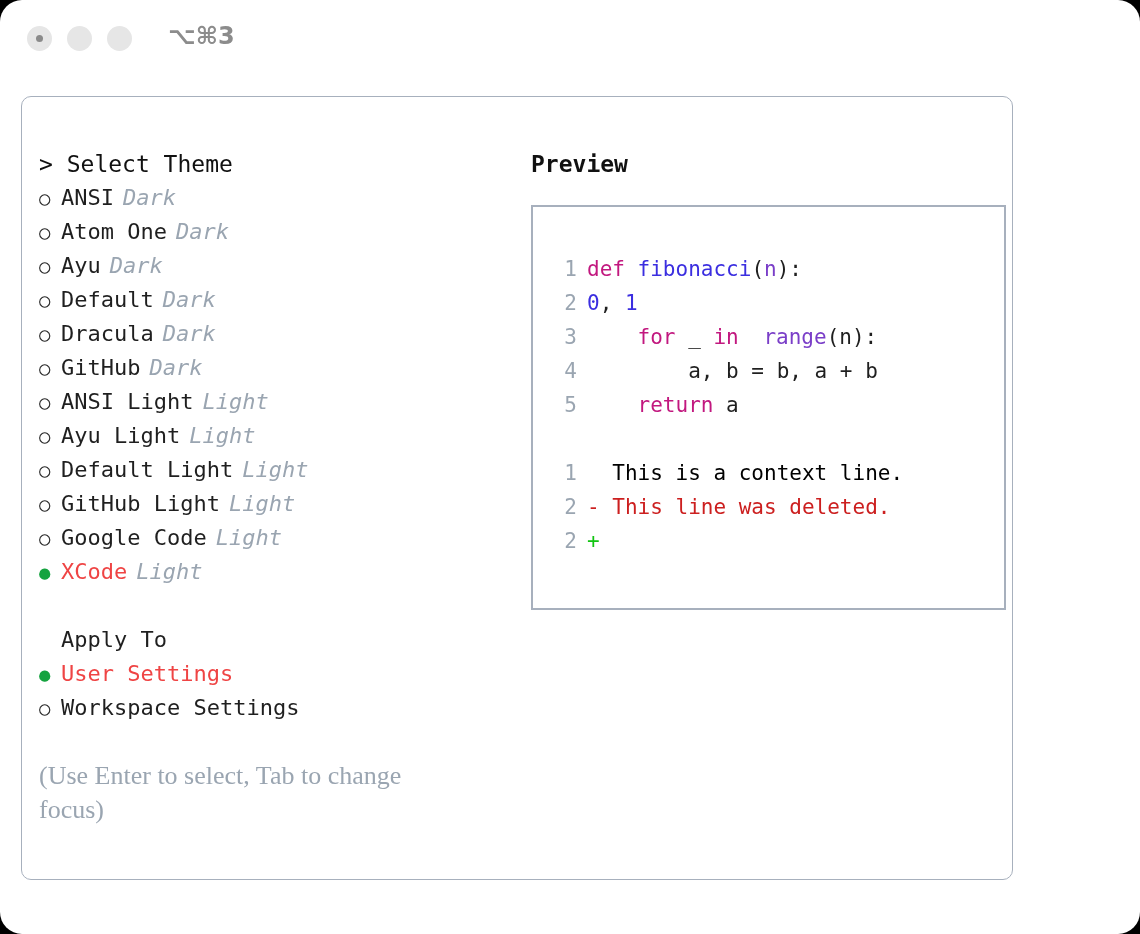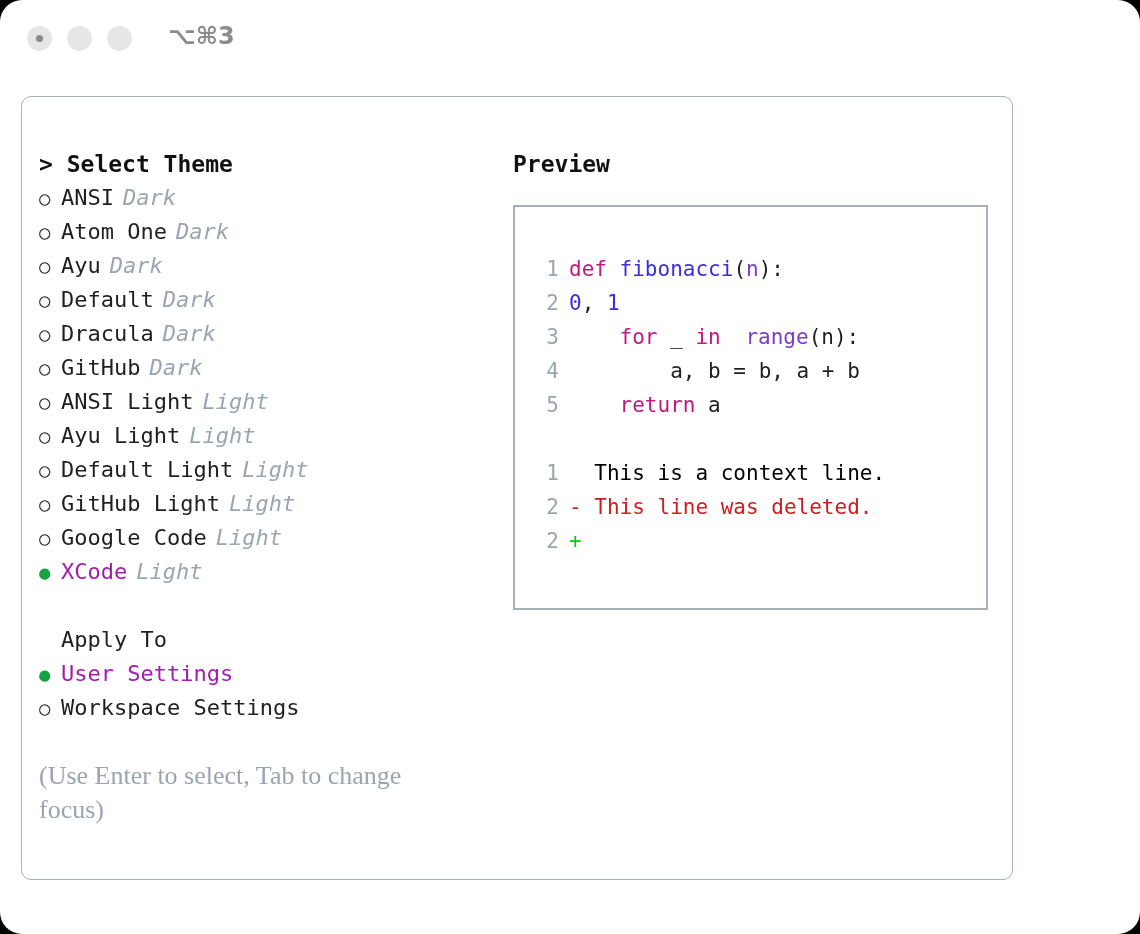--- a/index.html
+++ b/index.html
@@ -77,21 +77,21 @@
 
   
   .left-col {
     position: absolute;
     left: 17px;
     top: 50px;
     width: 440px;
   }
   .section-header {
     font-size: 23px;
-    font-weight: bold;
+    font-weight: normal;
     color: #111111;
     line-height: 34px;
     white-space: pre;
   }
   .opt-row {
     display: flex;
     align-items: baseline;
     line-height: 34px;
     height: 34px;
     font-size: 22px;
@@ -100,21 +100,21 @@
   .bullet {
     display: inline-block;
     width: 22px;
     flex: 0 0 22px;
     font-size: 19px;
     color: #2b2b2b;
     line-height: 34px;
   }
   .bullet.sel { color: #15a33f; }
   .opt-label { color: #1f1f1f; }
-  .opt-row.selected .opt-label { color: #a21caf; }
+  .opt-row.selected .opt-label { color: #ef4444; }
   .opt-tag {
     color: #9aa5b1;
     margin-left: 9px;
     font-style: italic;
   }
   .spacer { height: 34px; }
   .group-title {
     font-size: 22px;
     color: #1f1f1f;
     line-height: 34px;
@@ -127,21 +127,21 @@
     color: #9aa5b1;
     line-height: 34px;
     width: 400px;
     white-space: pre-wrap;
     font-family: Liberation Serif, serif;
   }
 
   
   .right-col {
     position: absolute;
-    left: 463px;
+    left: 481px;
     top: 50px;
     width: 490px;
     padding-left: 28px;
   }
   .preview-title {
     font-size: 23px;
     font-weight: bold;
     color: #111111;
     line-height: 34px;
   }

